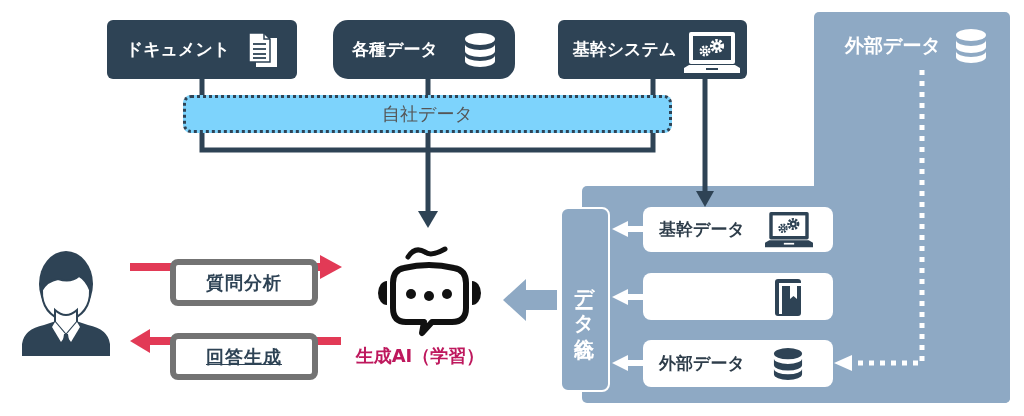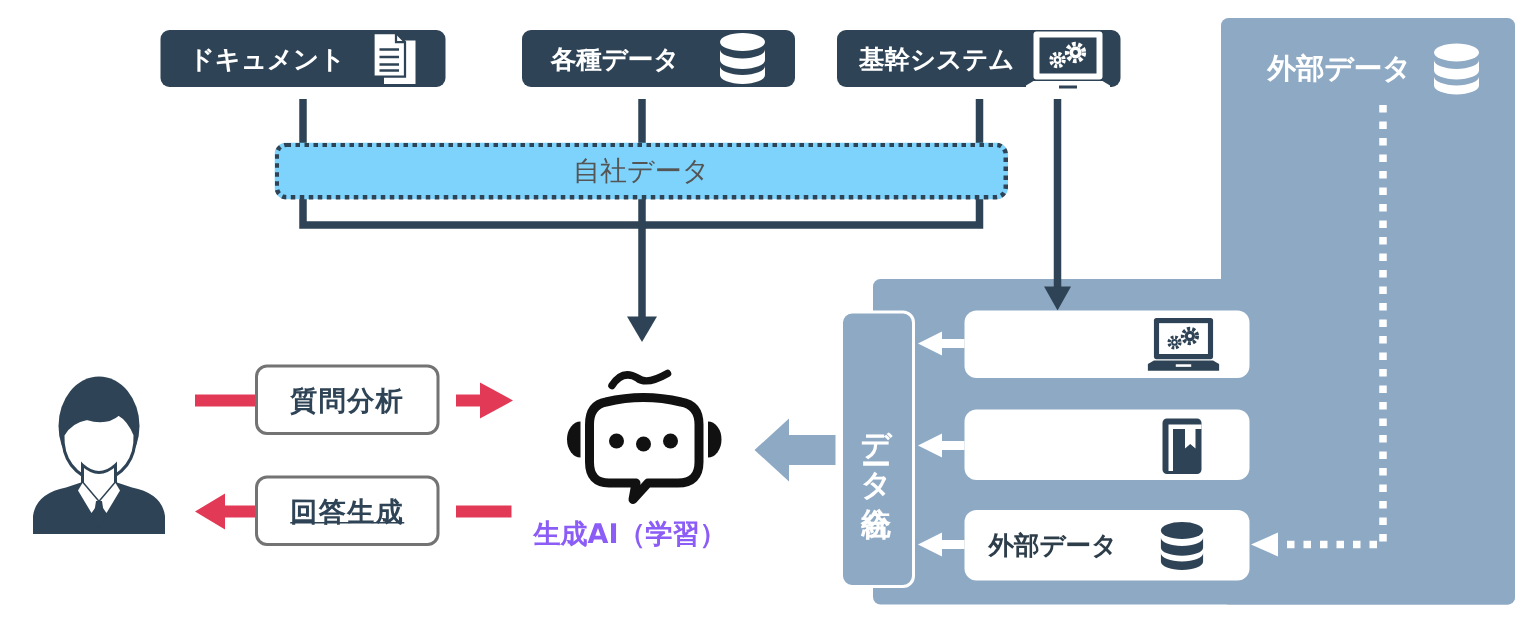--- a/index.html
+++ b/index.html
@@ -4,27 +4,27 @@
 <style>
   html, body { margin:0; padding:0; }
   body {
     width:1024px; height:416px; position:relative; overflow:hidden;
     background:#ffffff;
     font-family:"DejaVu Sans", "Liberation Sans", sans-serif;
   }
 
   
   .src-box {
-    position:absolute; top:20px; height:38px;
+    position:absolute; top:20px; height:59px;
     background:#2e4355; border-radius:6px; color:#fff;
     display:flex; align-items:center; justify-content:center; gap:18px;
     font-weight:bold; font-size:17px; z-index:3; box-sizing:border-box;
   }
   #src-doc { left:107px; width:190px; }
-  #src-db  { left:348px; width:182px; gap:26px; }
+  #src-db  { left:333px; width:182px; gap:26px;border-radius:15px; }
   #src-sys { left:558px; width:189px; gap:8px; padding-left:8px; }
   .src-box svg { display:block; }
 
   
   .internal-box {
     position:absolute; left:183px; top:95px; width:489px; height:38px;
     box-sizing:border-box; border:3px dotted #2e4355; border-radius:8px;
     background:#7dd3fc; z-index:3;
     display:flex; align-items:center; justify-content:center;
     color:#555; font-size:18px;
@@ -60,32 +60,32 @@
     display:flex; align-items:center; padding-left:16px;
     color:#2e3d4a; font-weight:bold; font-size:17px;
   }
   .data-box svg { position:absolute; }
   #data-core     { top:207px; height:45px; }
   #data-activity { top:273px; height:47px; }
   #data-external { top:340px; height:47px; }
 
   
   .flow-box {
-    position:absolute; left:170px; width:123px; height:47px;
-    box-sizing:border-box; border:2px solid #737373; border-radius:8px;
+    position:absolute; left:170px; width:148px; height:47px;
+    box-sizing:border-box; border:6px solid #737373; border-radius:8px;
     background:#fff; z-index:3;
     display:flex; align-items:center; justify-content:center;
-    color:#2e4355; font-weight:bold; font-size:18px; letter-spacing:1px;
+    color:#2e4355; font-weight:bold; font-size:18px; letter-spacing:1px;margin-top:16px;
   }
   #flow-question { top:243px; }
   #flow-answer   { top:317px;text-decoration:underline; }
 
   .ai-label {
     position:absolute; left:340px; top:344px; width:160px; text-align:center;
-    color:#8b5cf6; font-weight:bold; font-size:18px; z-index:3;
+    color:#be185d; font-weight:bold; font-size:18px; z-index:3;
   }
 
   svg.connectors { position:absolute; left:0; top:0; z-index:1; pointer-events:none; }
   svg.icon-abs { position:absolute; z-index:3; }
 </style>
 </head>
 <body>
 
 <svg width="0" height="0" style="position:absolute">
   <defs>
@@ -193,20 +193,21 @@
   <svg width="32" height="36" style="color:#fff">
       <use href="#sym-db"></use>
     </svg>
 </div>
 
 <div class="integration">
   <span>データ統合</span>
 </div>
 
 <div class="data-box" id="data-core">
+  <span>基幹データ</span>
   <svg width="48" height="38" viewBox="0 0 56 44" style="right:20px;top:4px;color:#2e4355;--ibg:#fff">
       <use href="#sym-laptop"></use>
     </svg>
 </div>
 <div class="data-box" id="data-activity">
   <svg width="30" height="40" style="right:30px;top:4px;color:#2e4355;--ibg:#fff">
       <use href="#sym-book"></use>
     </svg>
 </div>
 <div class="data-box" id="data-external">

